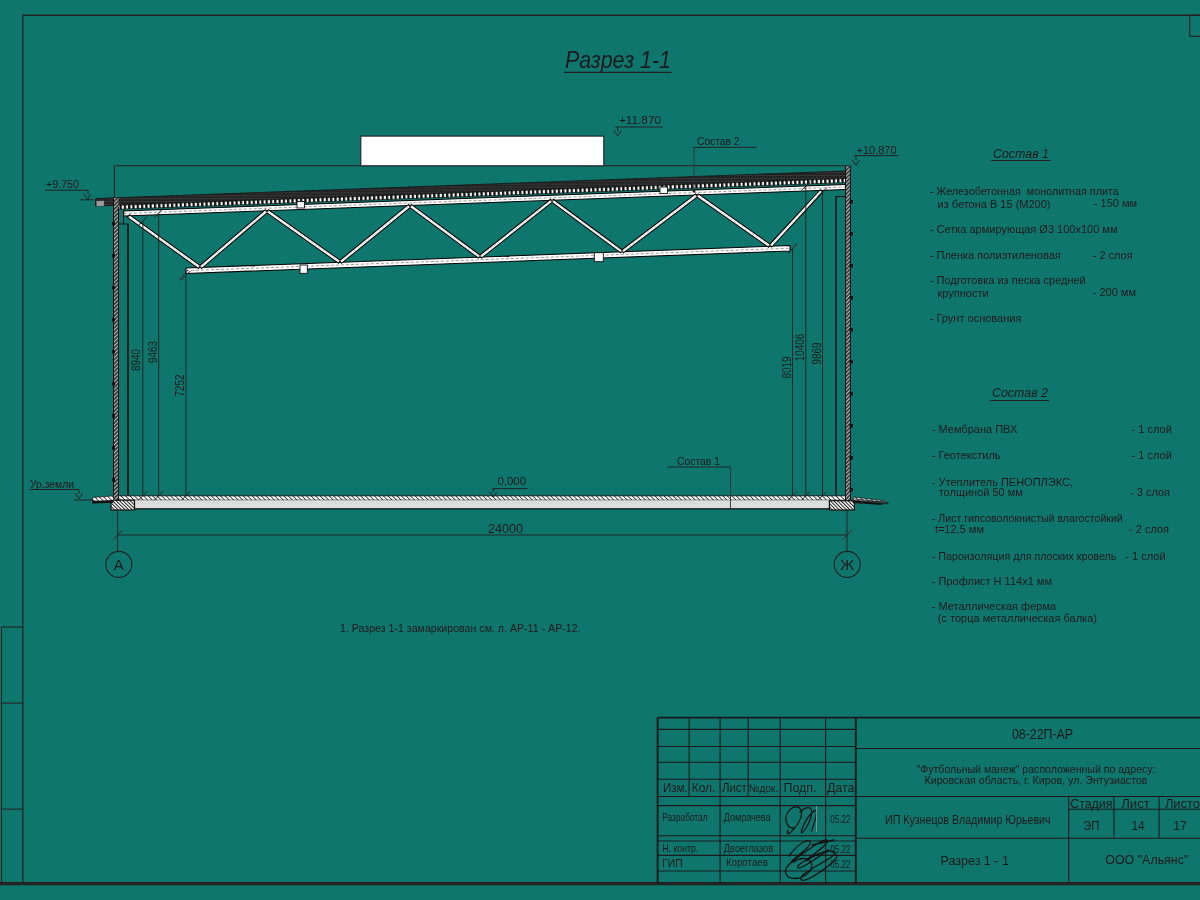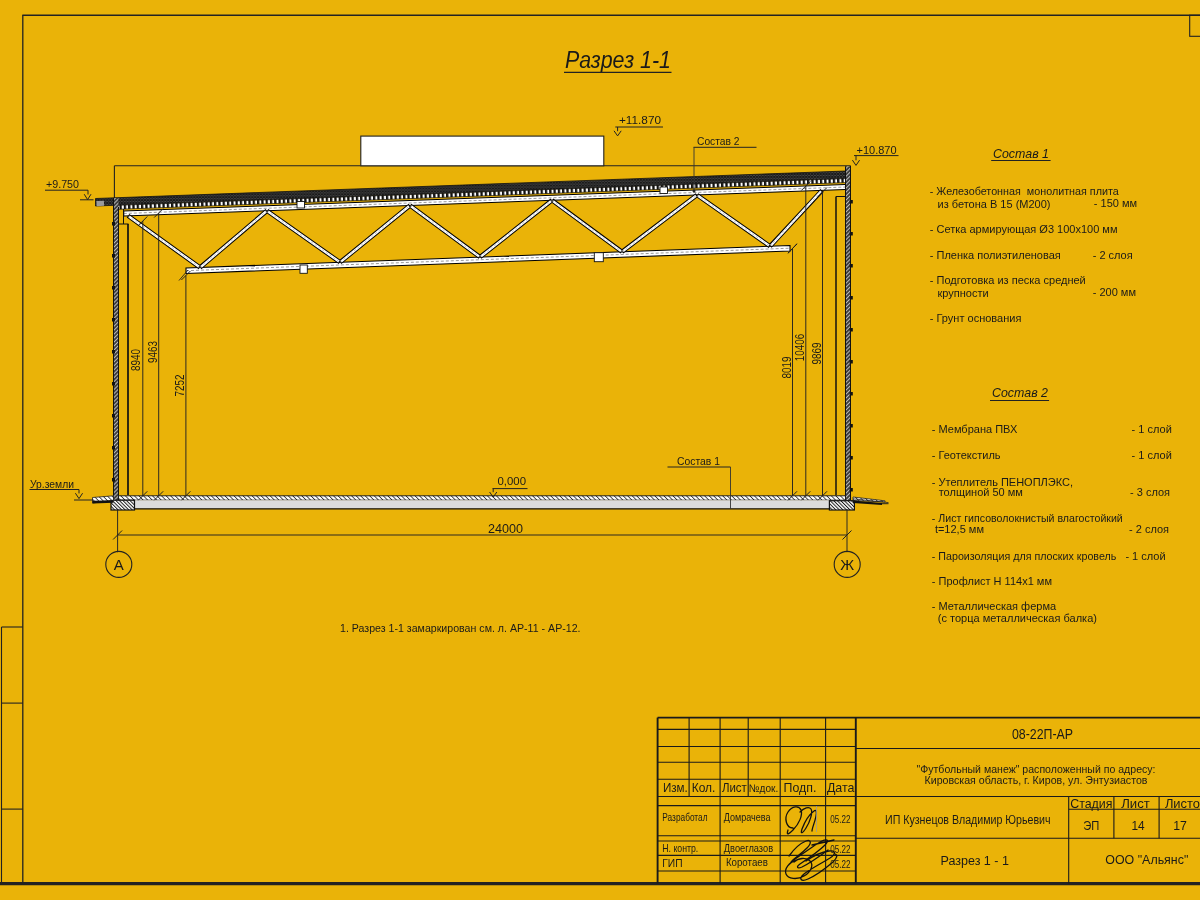--- a/index.html
+++ b/index.html
@@ -1,16 +1,16 @@
 <!DOCTYPE html>
 <html><head>
 <meta charset="utf-8">
 <style>
   html,body{margin:0;padding:0;background:#fff;}
-  #page{position:relative;width:1200px;height:900px;background:#eab308;overflow:hidden;
+  #page{position:relative;width:1200px;height:900px;background:#0f766e;overflow:hidden;
         font-family:"Liberation Sans", sans-serif;}
   svg{position:absolute;left:0;top:0;}
   text{font-family:"Liberation Sans", sans-serif;fill:#1a1a1a;}
 </style>
 </head>
 <body>
 <div id="page">
 <svg width="1200" height="900" viewBox="0 0 1200 900">
 <defs>
   <pattern id="wallhatch" width="2.8" height="2.8" patternUnits="userSpaceOnUse" patternTransform="rotate(45)">

